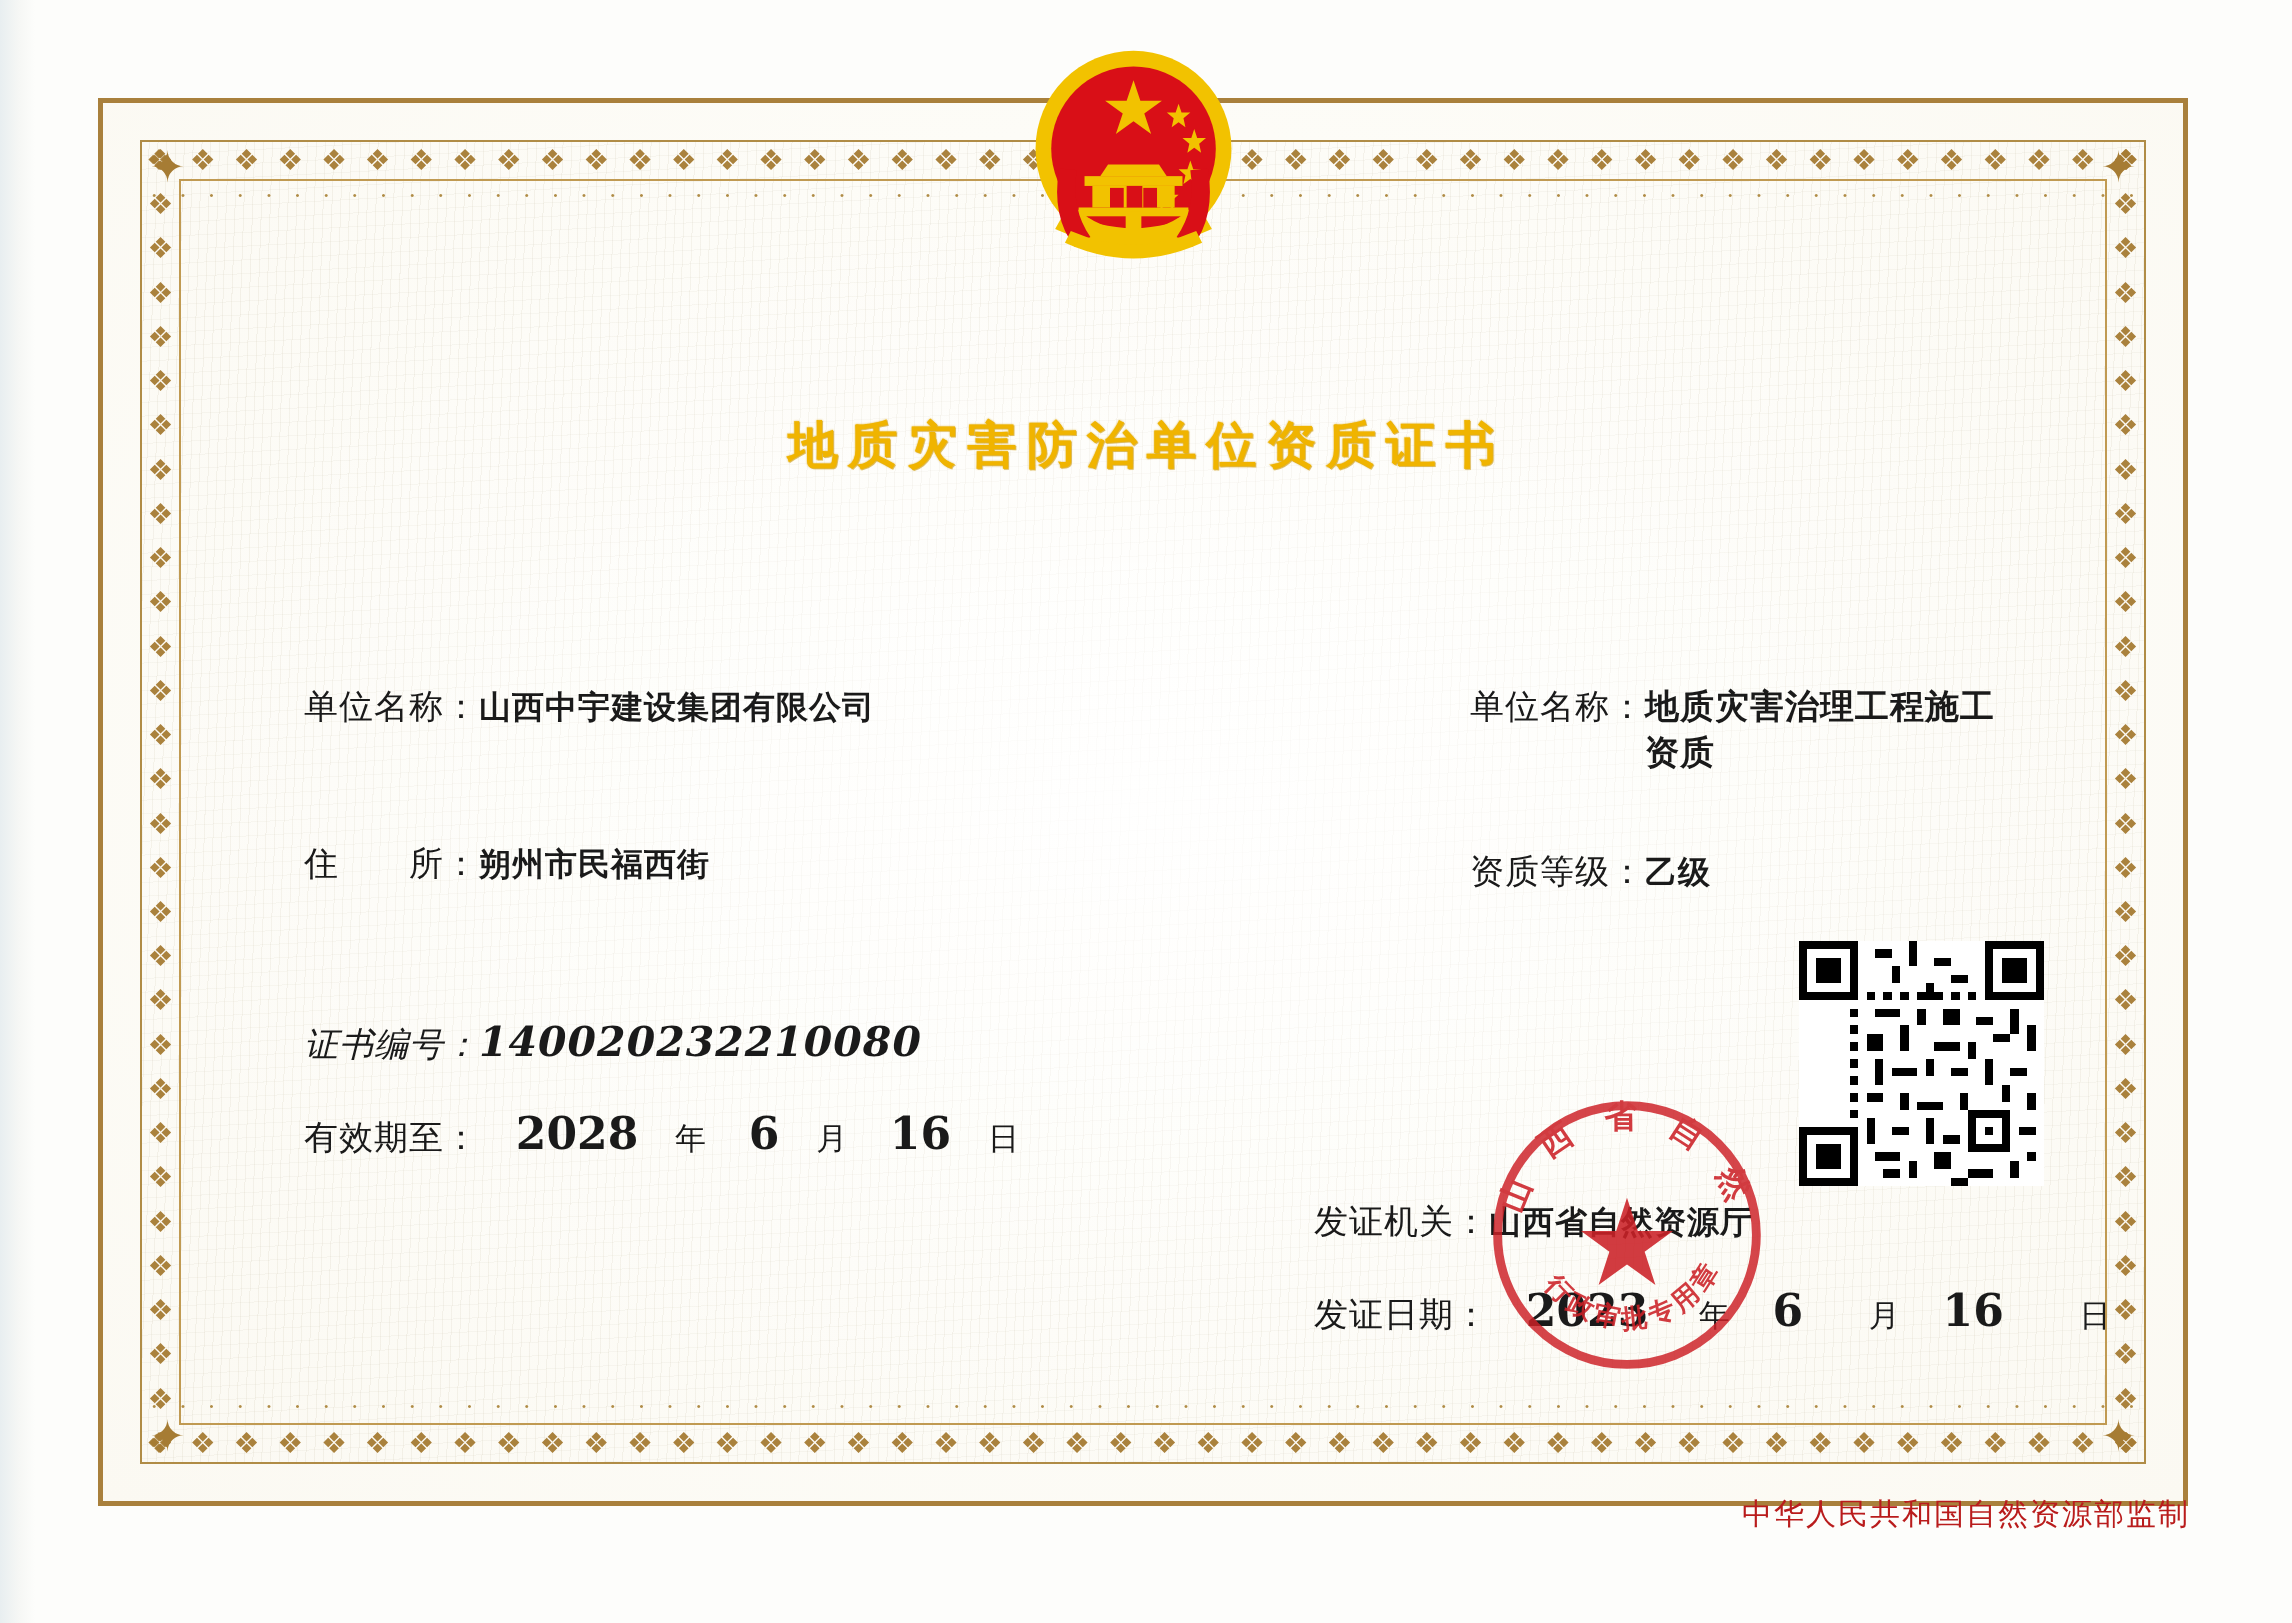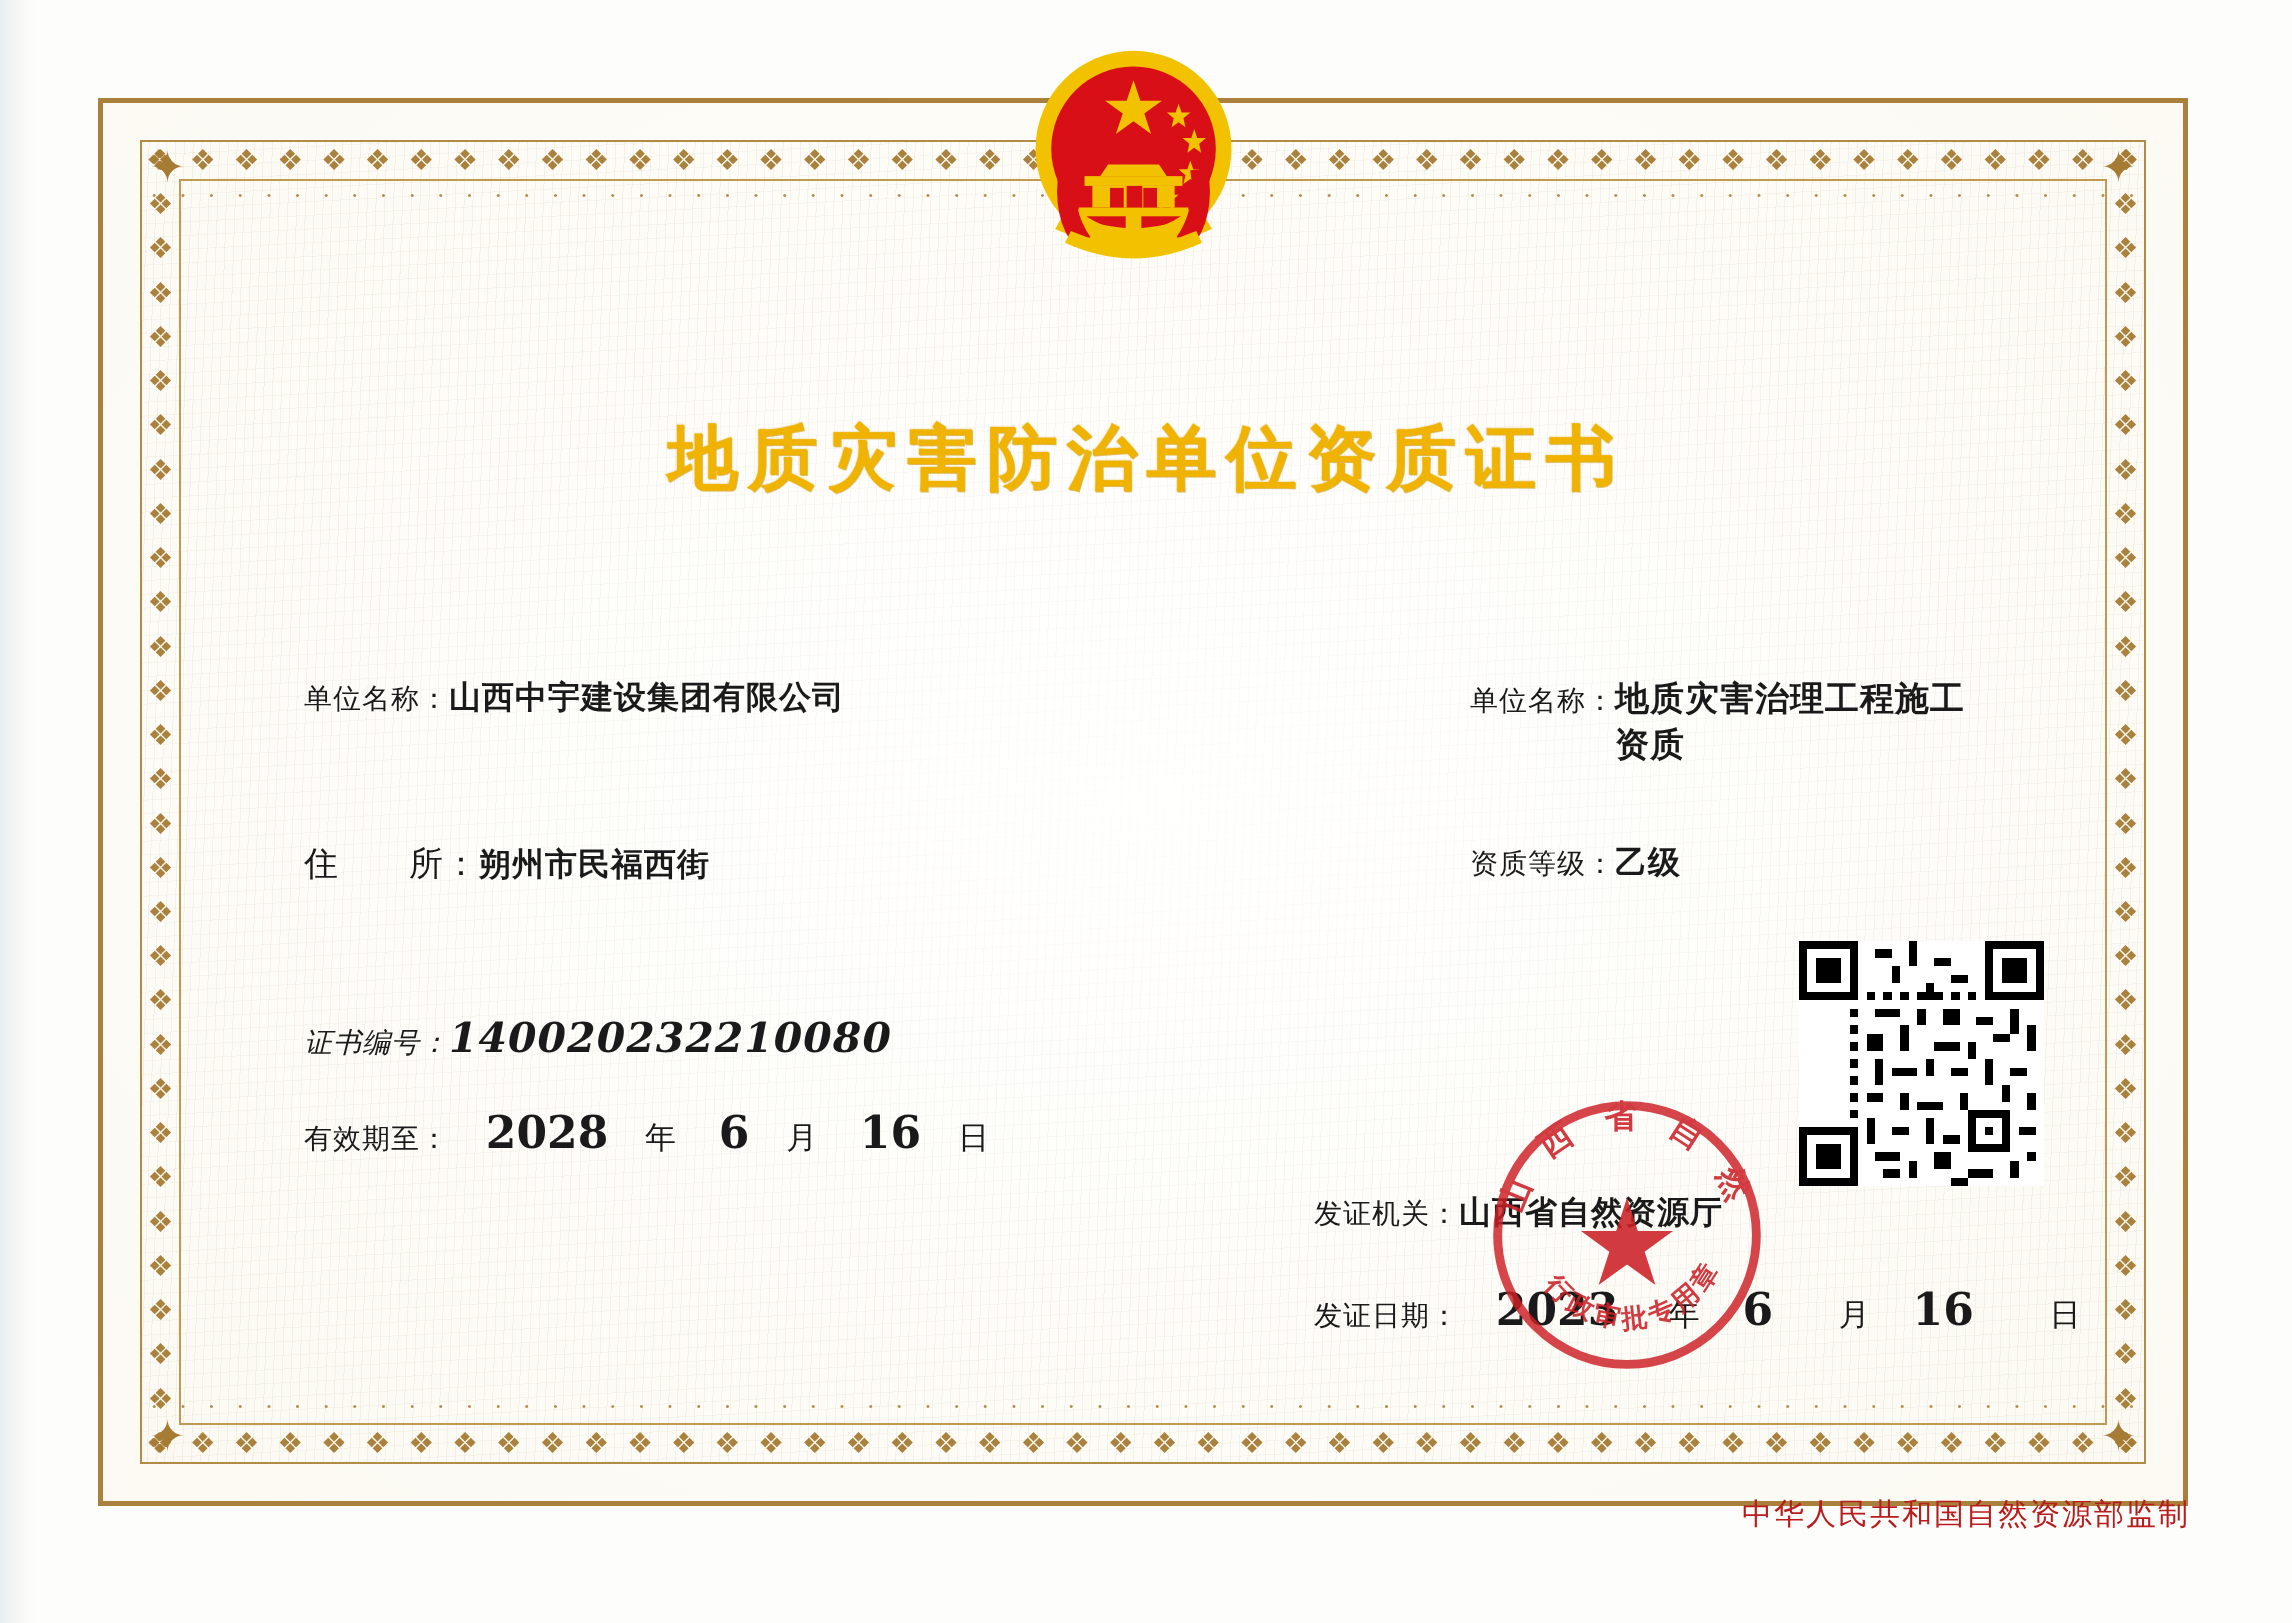--- a/index.html
+++ b/index.html
@@ -139,21 +139,21 @@
   }
 
   
   .cert-title {
     position: absolute;
     left: 0;
     right: 0;
     top: 412px;
     text-align: center;
     font-family: "DejaVu Serif", "Liberation Serif", serif;
-    font-size: 70px;
+    font-size: 50px;
     font-weight: 700;
     letter-spacing: 9.8px;
     color: #f0b400;
     text-shadow:
       0 0 2px rgba(214,160,0,0.85),
       1px 1px 0 rgba(200,146,0,0.55);
     z-index: 5;
   }
 
   
@@ -166,23 +166,24 @@
     color: #1a1a1a;
     font-family: "DejaVu Serif", "Liberation Serif", serif;
   }
 
   .field {
     display: flex;
     align-items: baseline;
     margin-bottom: 0;
   }
   .f-label {
-    font-size: 28px;
+    font-size: 34px;
     white-space: nowrap;
     letter-spacing: 1px;
+    margin-top: 8px;
   }
   .f-label-wide {
     font-size: 34px;
     white-space: pre;
     letter-spacing: 1px;
   }
   .f-value {
     font-size: 32px;
     font-weight: 700;
     letter-spacing: 1px;

